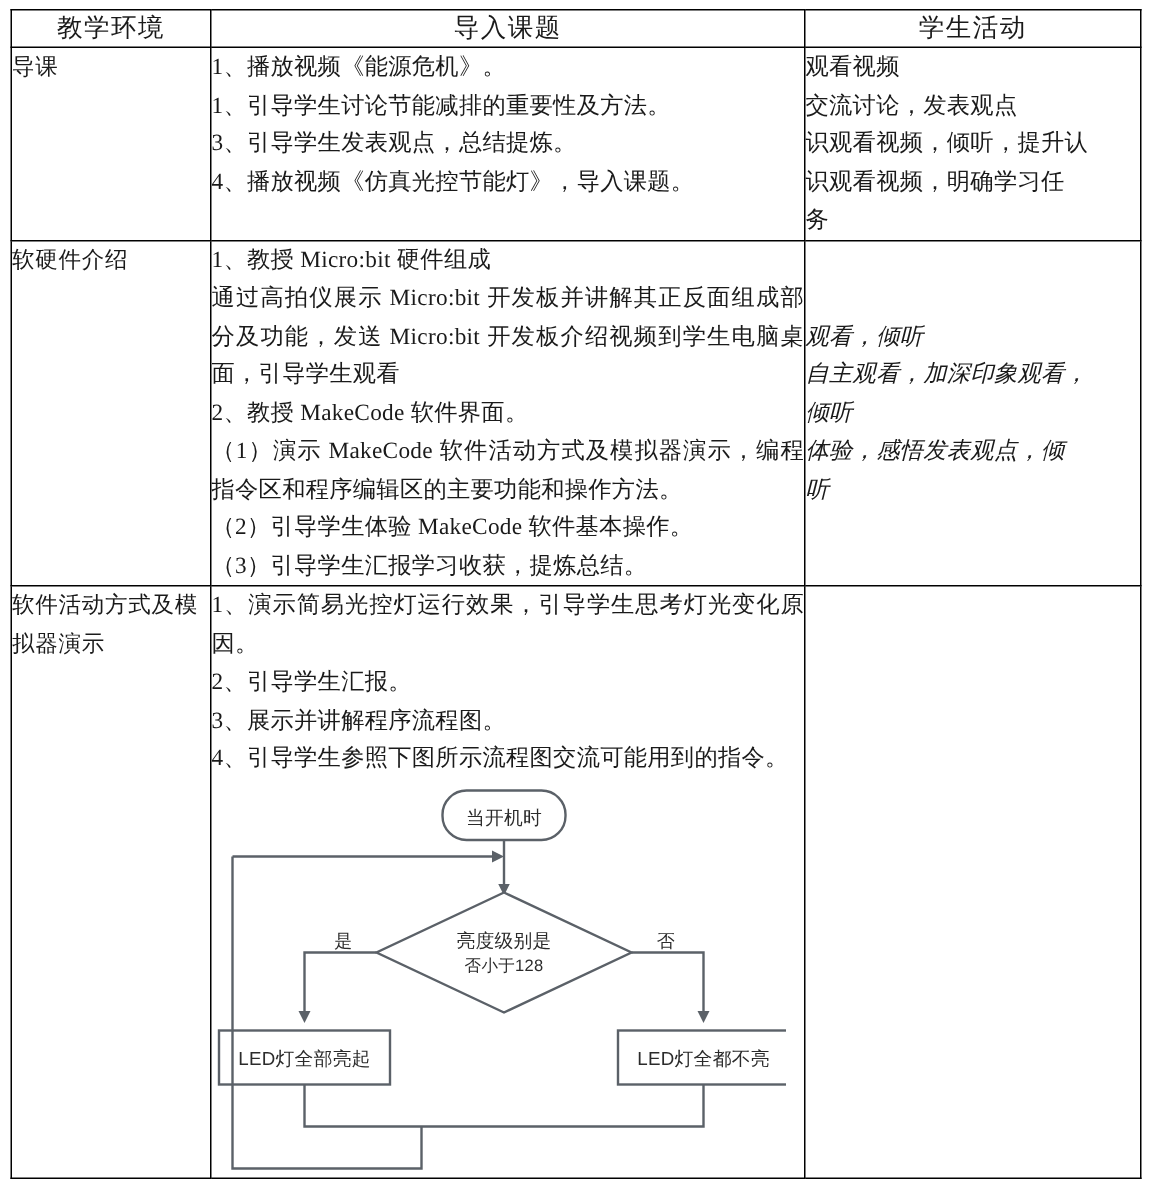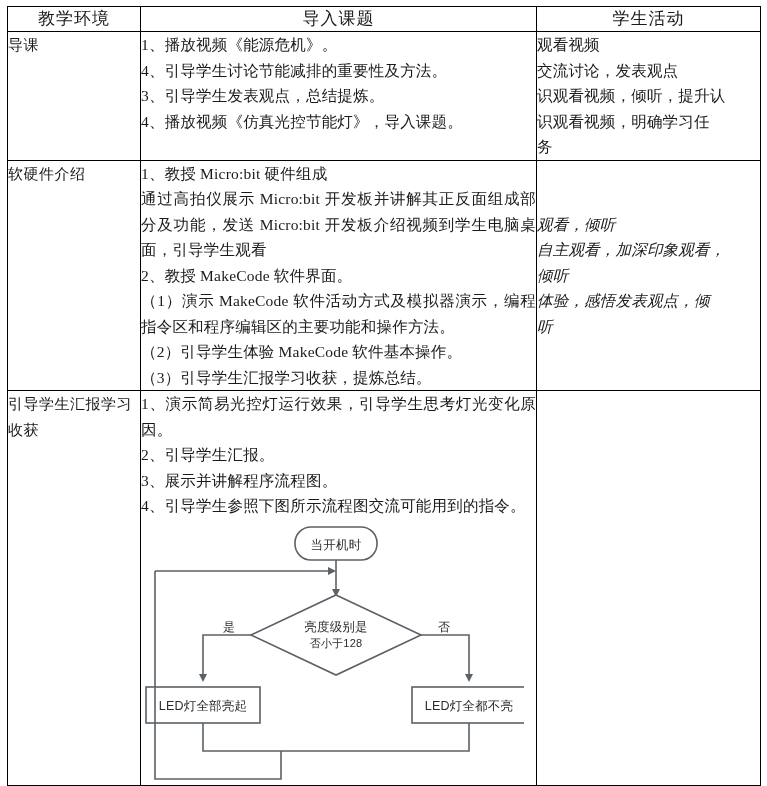--- a/index.html
+++ b/index.html
@@ -125,21 +125,21 @@
         <th class="hdr-cell">导入课题</th>
         <th class="hdr-cell">学生活动</th>
       </tr>
     </thead>
     <tbody>
 
       <tr>
         <td class="env-cell">导课</td>
         <td class="act-cell">
           <p>1、播放视频《能源危机》。</p>
-          <p>4、引导学生讨论节能减排的重要性及方法。</p>
+          <p>1、引导学生讨论节能减排的重要性及方法。</p>
           <p>3、引导学生发表观点，总结提炼。</p>
           <p>4、播放视频《仿真光控节能灯》，导入课题。</p>
         </td>
         <td class="stu-cell">
           <p>观看视频</p>
           <p>交流讨论，发表观点</p>
           <p>识观看视频，倾听，提升认</p>
           <p>识观看视频，明确学习任</p>
           <p>务</p>
         </td>
@@ -158,21 +158,21 @@
         <td class="stu-cell mid">
           <p>观看，倾听</p>
           <p>自主观看，加深印象观看，</p>
           <p>倾听</p>
           <p>体验，感悟发表观点，倾</p>
           <p>听</p>
         </td>
       </tr>
 
       <tr>
-        <td class="env-cell">引导学生汇报学习收获</td>
+        <td class="env-cell">软件活动方式及模拟器演示</td>
         <td class="act-cell">
           <p>1、演示简易光控灯运行效果，引导学生思考灯光变化原因。</p>
           <p>2、引导学生汇报。</p>
           <p>3、展示并讲解程序流程图。</p>
           <p>4、引导学生参照下图所示流程图交流可能用到的指令。</p>
 
           <div class="flow-wrap">
             <svg width="383" height="262" viewBox="0 0 383 262" xmlns="http://www.w3.org/2000/svg">
               <defs>
                 <marker id="arrowhead" markerWidth="9" markerHeight="9" refX="4" refY="4.5" orient="auto" markerUnits="userSpaceOnUse">

